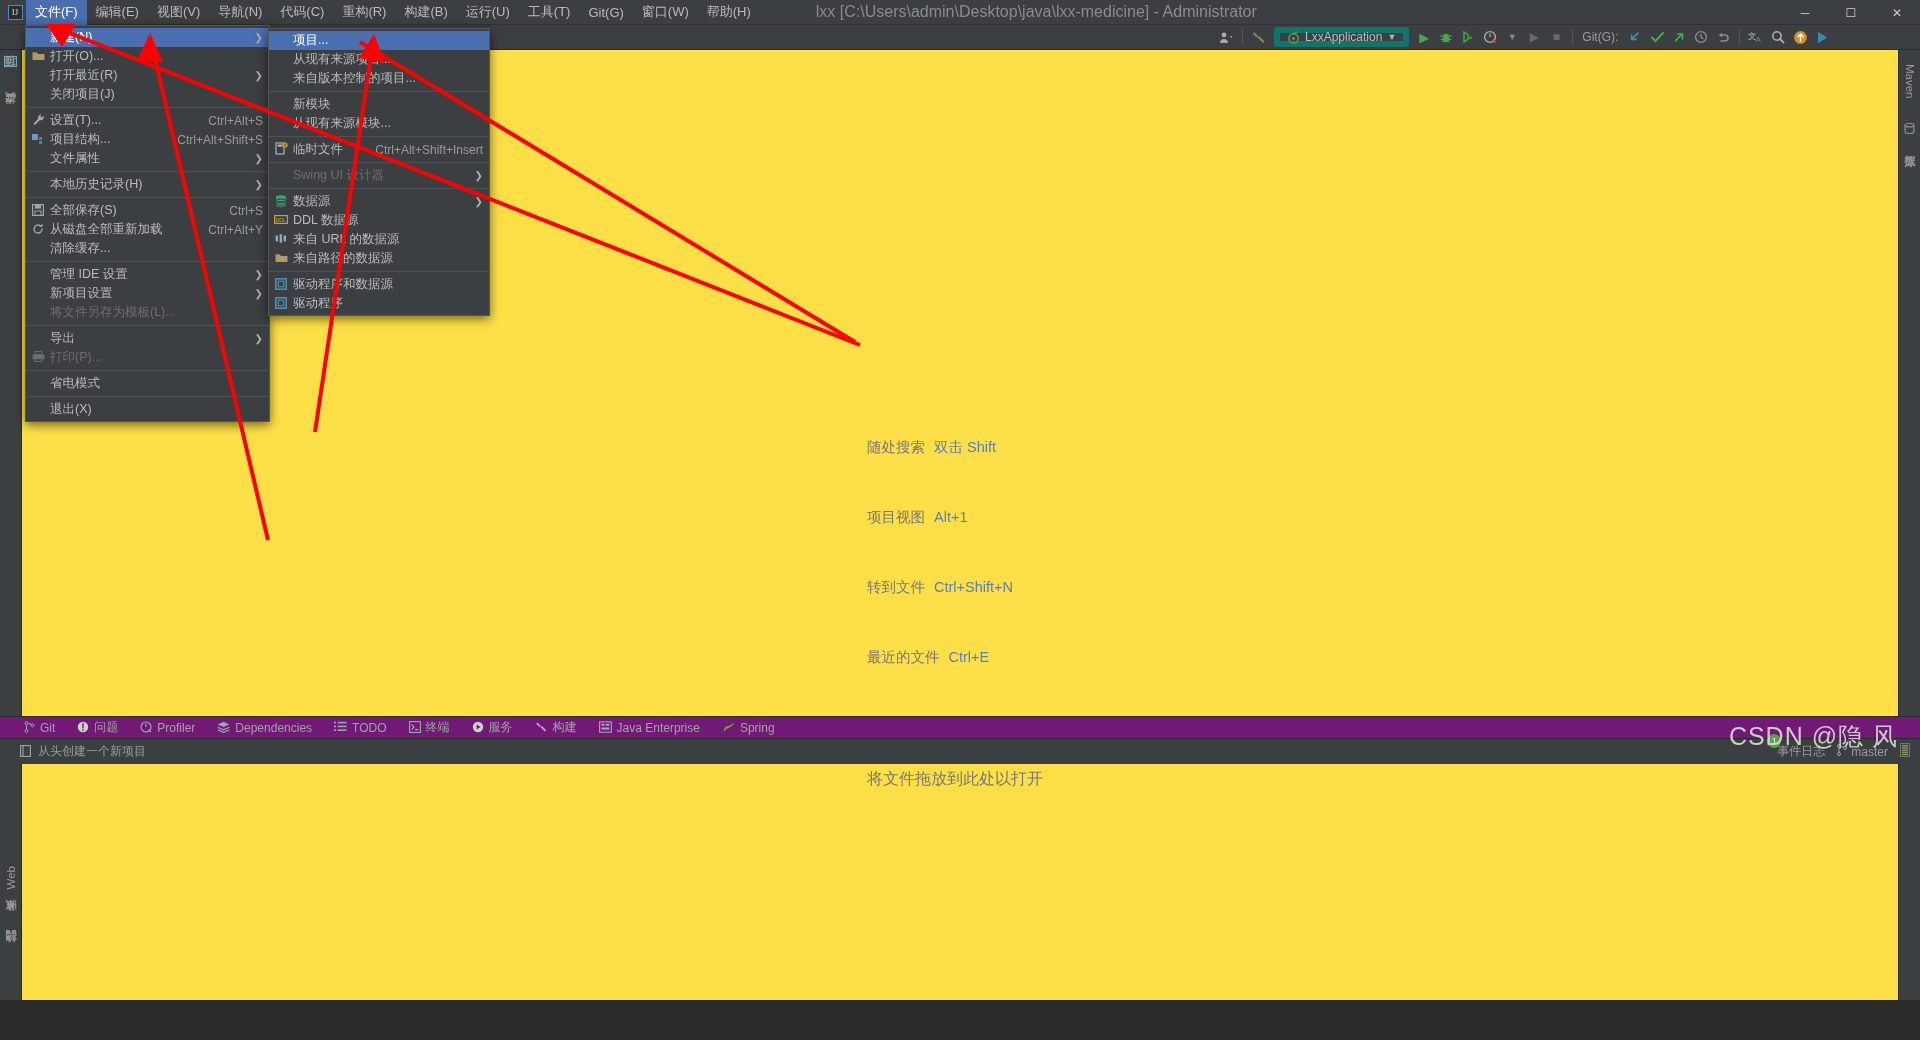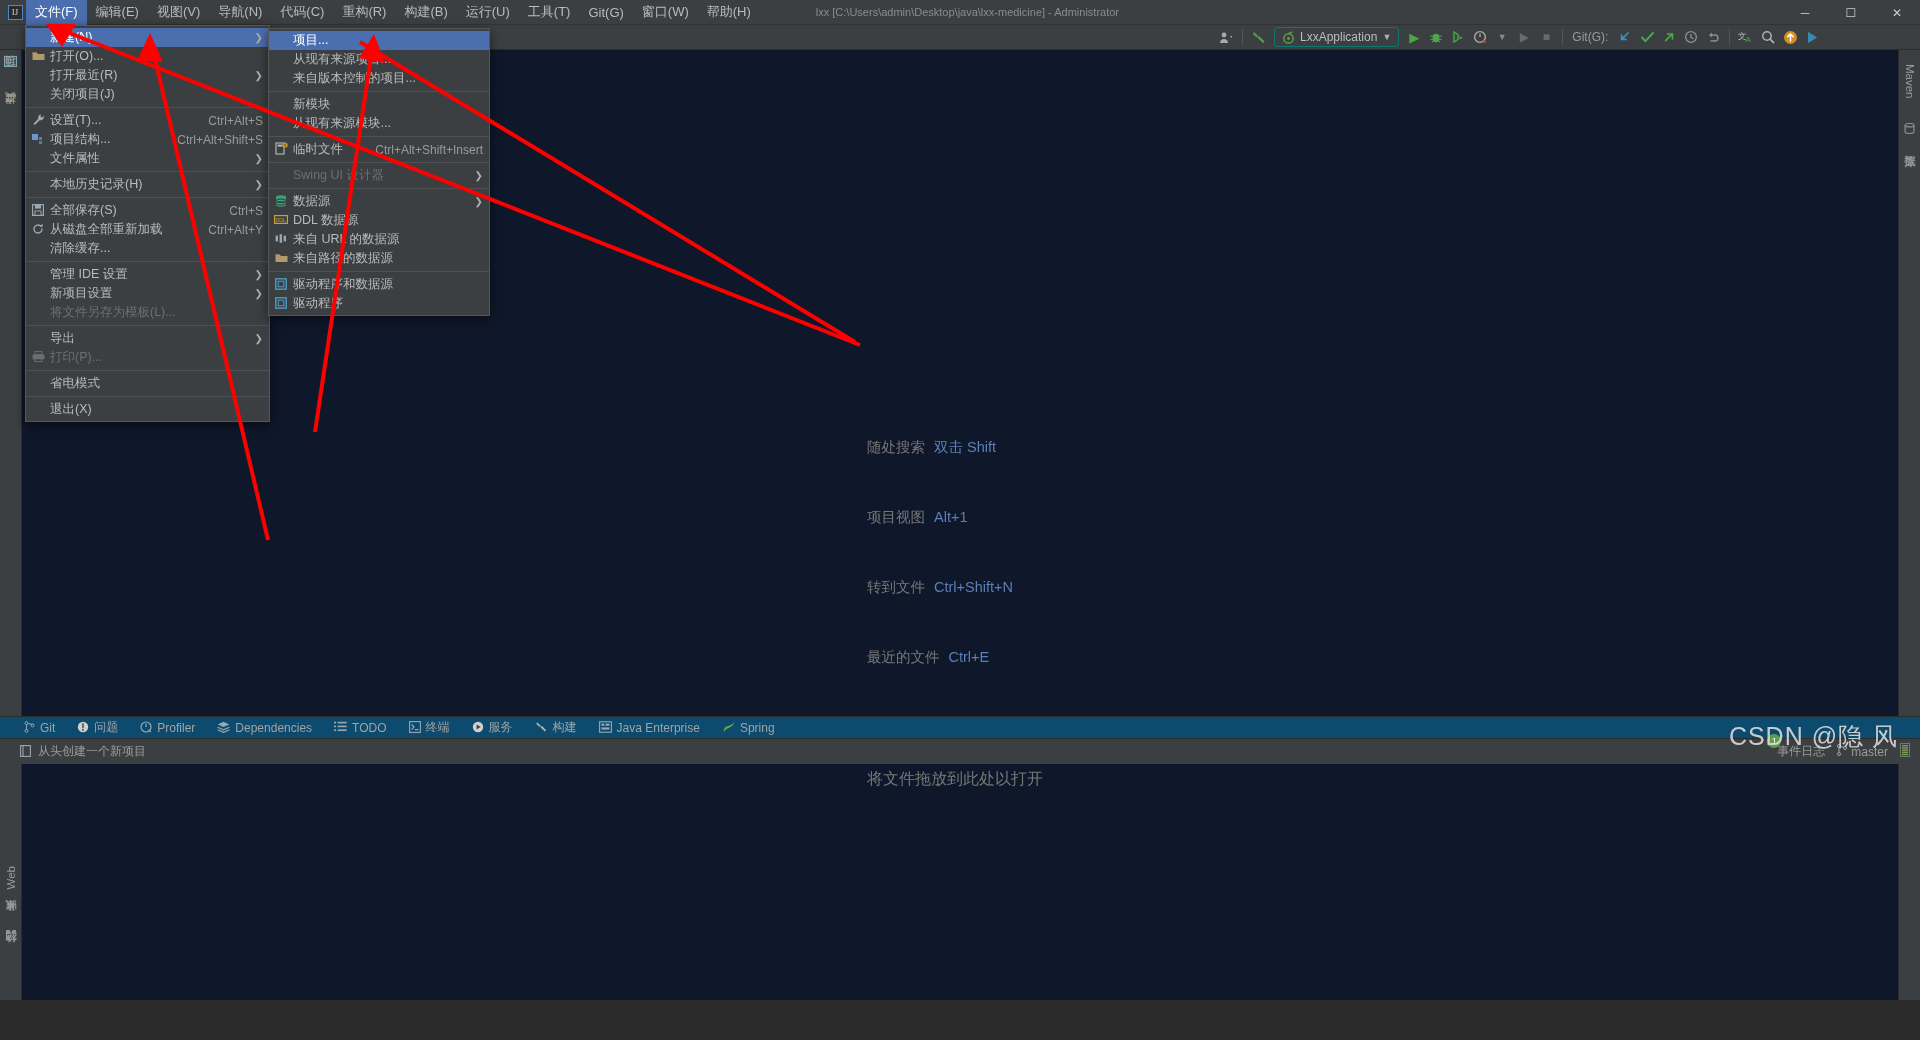--- a/index.html
+++ b/index.html
@@ -26,55 +26,55 @@
     width:15px; height:15px; border:1.5px solid #4a88c7; background:#2b2b2b;
     display:flex;align-items:center;justify-content:center;
     font-size:9px; color:#d0d0d0; font-family:"Liberation Serif",serif; line-height:1;
   }
   .menu-item {
     height:25px; padding:0 9px; display:flex; align-items:center;
     font-size:13px; color:#bbbbbb; white-space:nowrap;
   }
   .menu-item.active { background:#4b6eaf; color:#ffffff; }
   .win-title {
-    margin-left:56px; font-size:11px; color:#8b8b8b; white-space:nowrap;
+    margin-left:56px; font-size:16px; color:#8b8b8b; white-space:nowrap;
   }
   .win-ctrls { position:absolute; right:0; top:0; height:25px; display:flex; }
   .win-btn { width:46px; height:25px; display:flex; align-items:center; justify-content:center;
     font-size:12px; color:#cccccc; }
 
   
   .toolbar {
     position:absolute; left:0; top:25px; width:1920px; height:25px;
     background:#3c3f41; display:flex; align-items:center; padding-left:1215px;
     border-bottom:1px solid #2b2b2b;
   }
   .tb-ico { width:22px; height:22px; display:flex; align-items:center; justify-content:center;
     font-size:12px; color:#a9b7c6; }
   .tb-sep { width:1px; height:16px; background:#555; margin:0 5px; }
   .run-config {
     display:flex; align-items:center; gap:5px; height:20px;
-    border:1px solid #0f766e; border-radius:3px; padding:0 7px; margin:0 4px;
+    border:6px solid #0f766e; border-radius:3px; padding:0 7px; margin:0 4px;
     font-size:12px; color:#bbbbbb; background:#3c3f41;
   }
   .git-label { font-size:12px; color:#9a9a9a; margin:0 6px 0 4px; }
 
   
   .stripe-l { position:absolute; left:0; top:50px; width:22px; height:950px; background:#3c3f41; border-right:1px solid #2b2b2b;}
   .stripe-r { position:absolute; right:0; top:50px; width:22px; height:950px; background:#3c3f41; border-left:1px solid #2b2b2b;}
   .vtab {
     writing-mode:vertical-rl; font-size:11.5px; color:#9a9a9a;
     padding:6px 0; display:flex; align-items:center; gap:4px; white-space:nowrap;
   }
   .vtab.flip { writing-mode:vertical-rl; transform:rotate(180deg); }
   .vsq { width:11px;height:11px; border:1.4px solid #9a9a9a; display:block; }
   .vico { font-size:11px; color:#9a9a9a; }
 
   
-  .editor { position:absolute; left:22px; top:50px; width:1876px; height:950px; background:#0f172a;text-align:right; }
+  .editor { position:absolute; left:22px; top:50px; width:1876px; height:950px; background:#fde047;text-align:right; }
   .hints { position:absolute; left:845px; top:368px; }
   .hint-row { display:flex; align-items:baseline; gap:9px; margin-bottom:32px; font-size:14.5px; }
   .hint-label { color:#777777; }
   .hint-key { color:#5c7fb5;margin-top:20px; }
   .hint-plain { color:#777777; font-size:16px; }
 
   
   .popup {
     position:absolute; background:#3c3f41; border:1px solid #53575a;
     box-shadow:0 3px 10px rgba(0,0,0,.55); padding:2px 0; z-index:40;
@@ -89,21 +89,21 @@
   .mi.dis { color:#6e6e6e; }
   .mi-ico { width:24px; min-width:24px; text-align:center; font-size:11px; color:#a0a0a0; }
   .mi-lab { flex:1; }
   .mi-key { color:#9a9a9a; font-size:12px; margin-left:16px; }
   .mi-arrow { margin-left:10px; font-size:10px; color:#b0b0b0; }
   .mi-sep { height:1px; background:#4f5254; margin:3px 0; }
 
   
   .toolwin-bar {
     position:absolute; left:0; bottom:26px; width:1920px; height:22px;
-    background:#0c4a6e; display:flex; align-items:center; padding-left:24px;
+    background:#701a75; display:flex; align-items:center; padding-left:24px;
     border-top:1px solid #2b2b2b;
   }
   .tw { display:flex; align-items:center; gap:5px; margin-right:22px; font-size:12px; color:#a3a3a3; white-space:nowrap; }
   .tw .ic { font-size:11px; color:#9aa7b0; }
   .statusbar {
     position:absolute; left:0; bottom:0; width:1920px; height:26px;
     background:#3c3f41; display:flex; align-items:center; padding-left:20px;
     border-top:1px solid #2b2b2b; font-size:12px; color:#9a9a9a;
   }
   .sb-ico { margin-right:7px; font-size:11px; color:#9aa7b0; }

